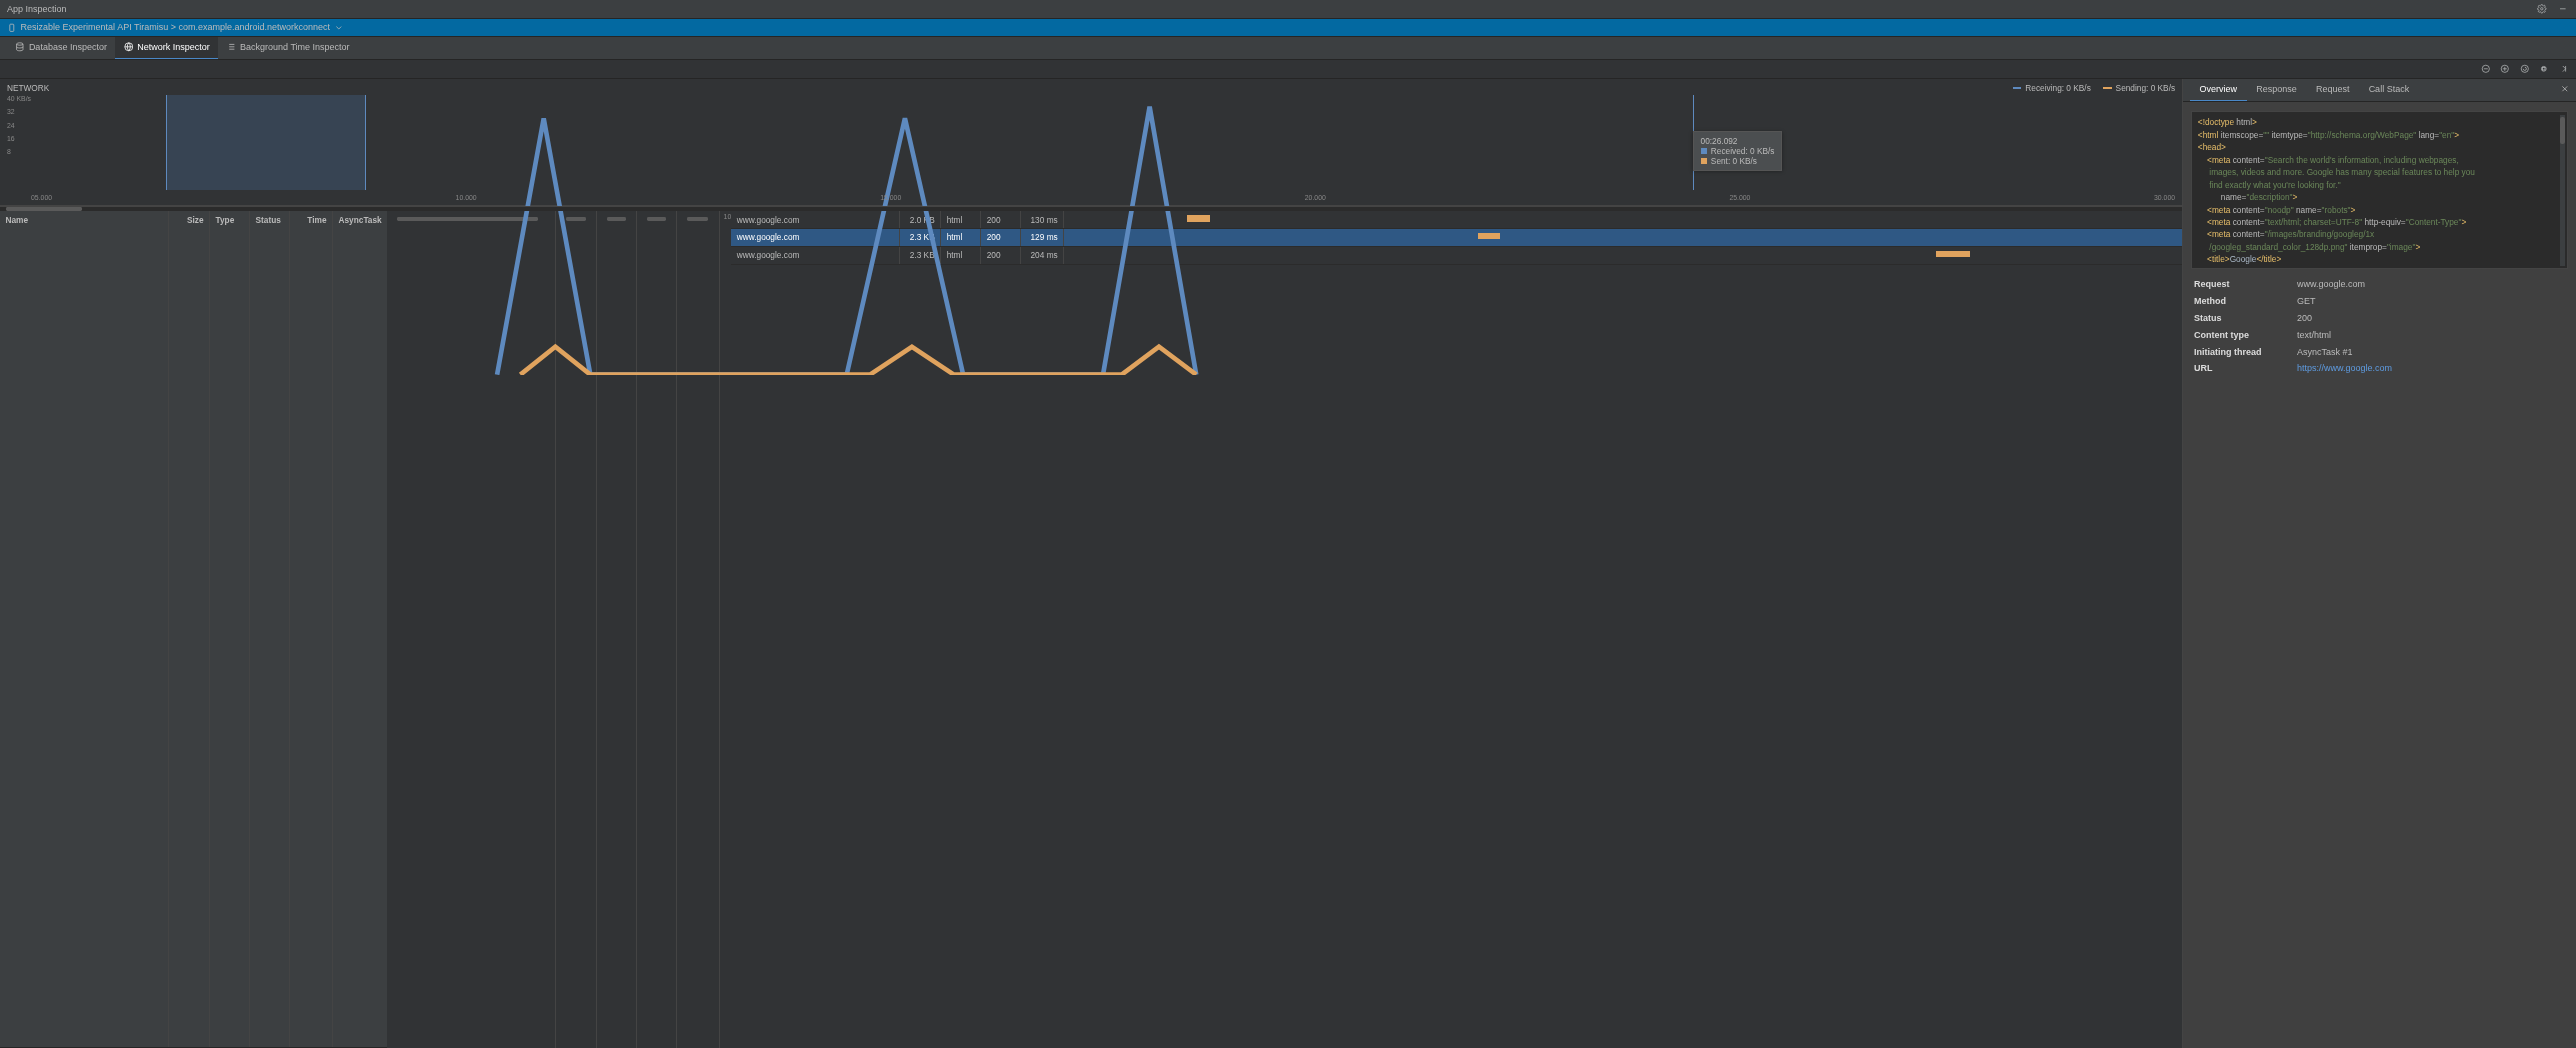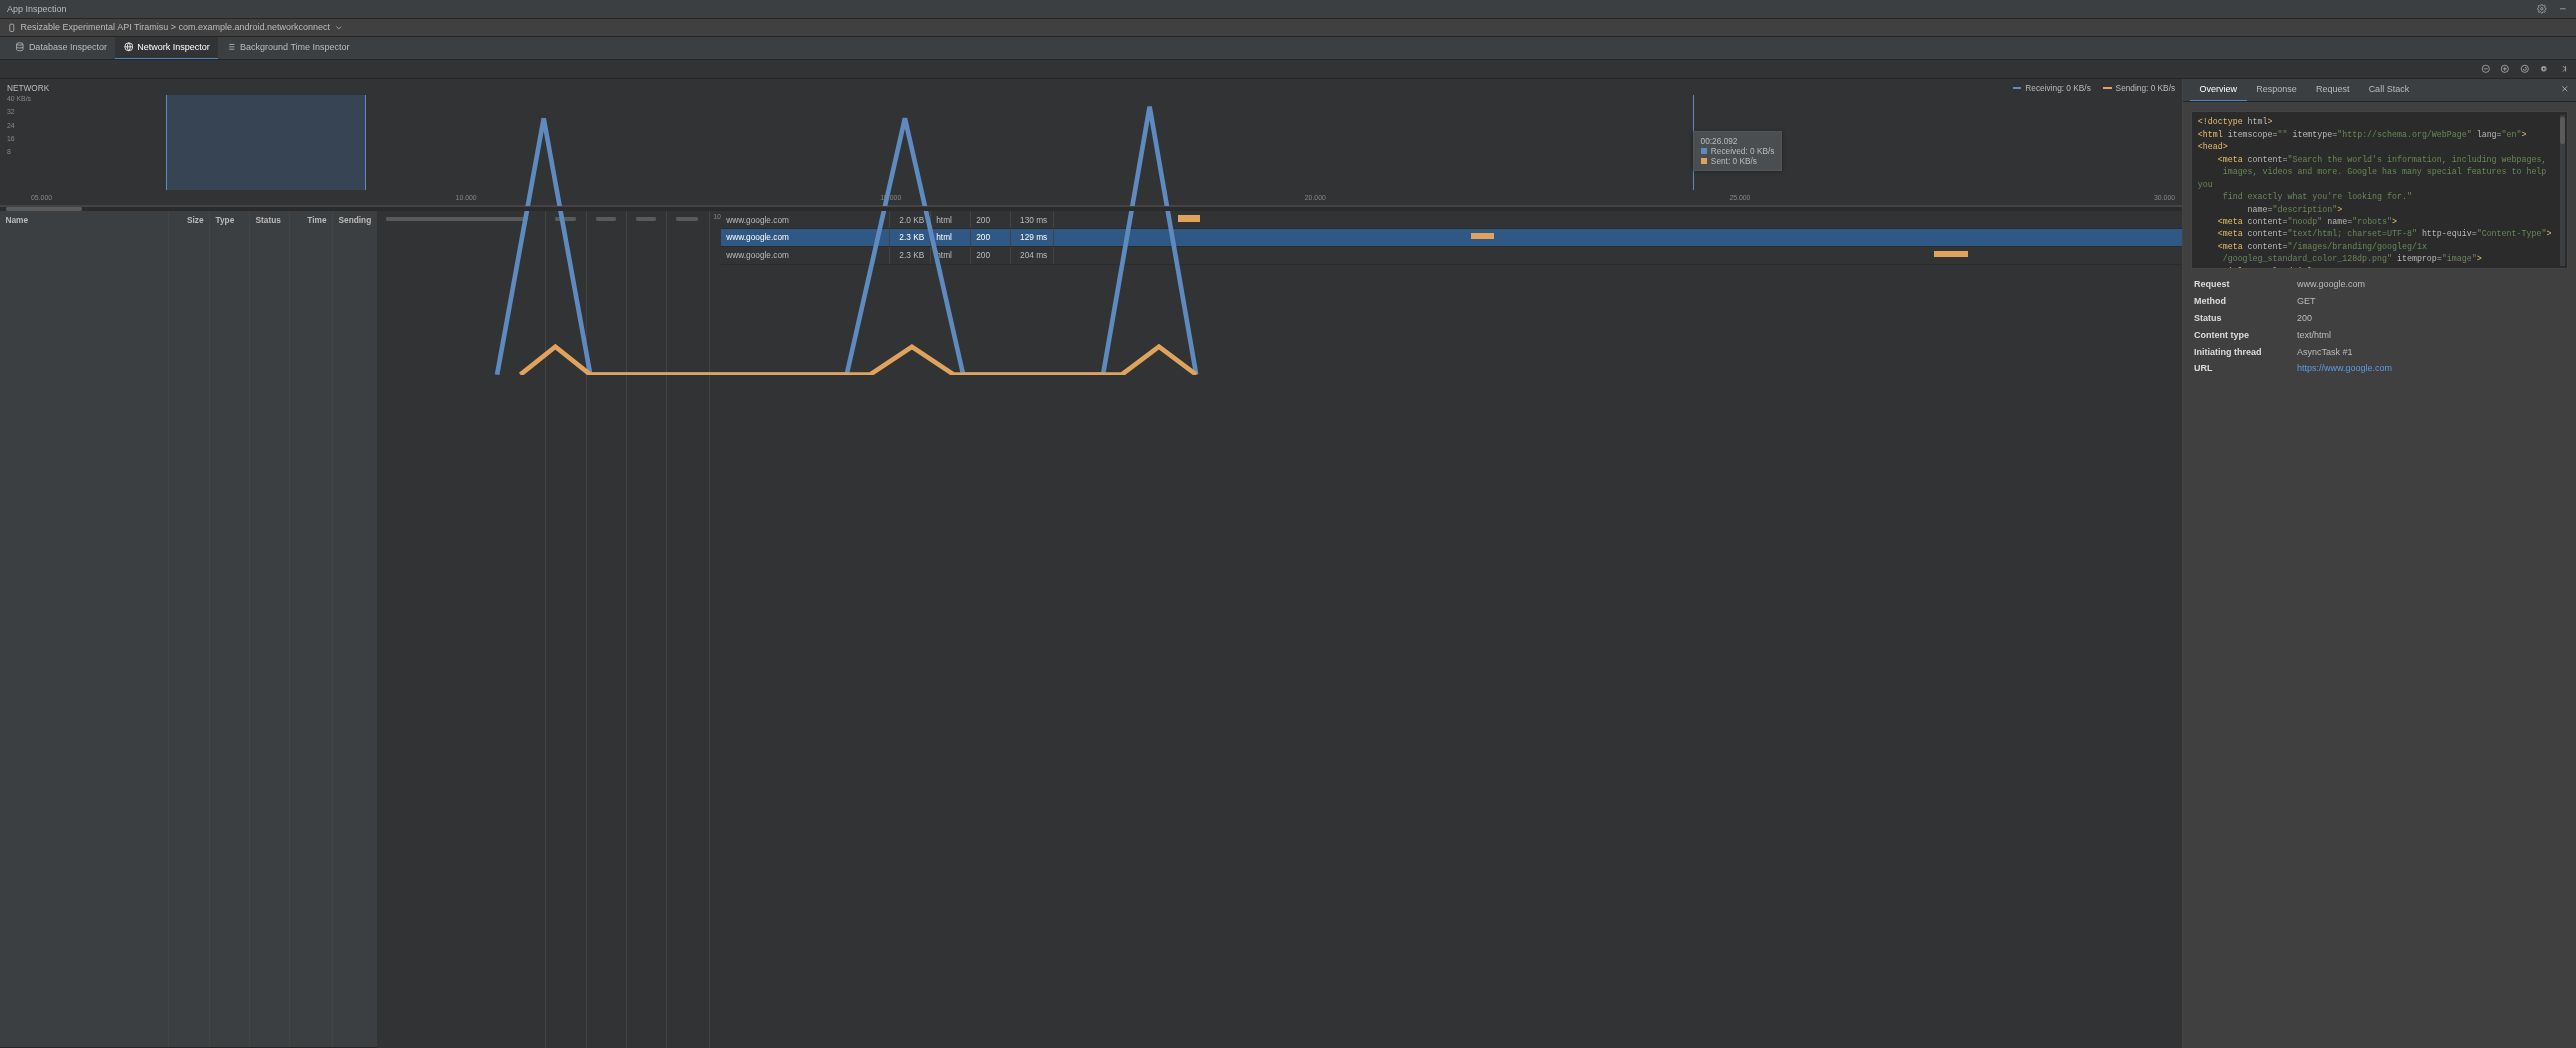--- a/index.html
+++ b/index.html
@@ -19,21 +19,21 @@
   padding: 2.8px 6.9px;
   border-bottom: 0.7px solid #252525;
 }
 .title-bar-left { color: #bbbbbb; font-size: 9px; text-align: right; }
 .title-bar-right { display: flex; gap: 8.3px; }
 .icon-btn {
   width: 12.4px; height: 12.4px; display: flex; align-items: center; justify-content: center;
   color: #afb1b3; cursor: pointer;
 }
 .device-bar {
-  background: #404040;
+  background: #0369a1;
   padding: 3.4px 6.9px;
   display: flex;
   align-items: center;
   gap: 4.1px;
   color: #bbbbbb;
   border-bottom: 0.7px solid #252525;
 }
 .tabs-bar {
   background: #3c3f41;
   display: flex;
@@ -273,21 +273,21 @@
   position: absolute;
   top: 5.5px;
   right: 6.9px;
   cursor: pointer;
   color: #bbbbbb;
 }
 .code-block {
   background: #2b2b2b;
   margin: 9.6px 8.3px 5.5px 8.3px;
   padding: 4.1px 2.8px 4.1px 5.5px;
-  font-family: Liberation Mono, monospace;
+  font-family: Liberation Sans, sans-serif;
   font-size: 8.3px;
   line-height: 1.5;
   height: 158px;
   overflow: hidden;
   border: 0.7px solid #444;
   position: relative;
   color: #a9b7c6;
 }
 .code-scroll {
   position: absolute;
@@ -473,21 +473,21 @@
       <div class="scroll-strip">
         <div class="scroll-thumb"></div>
       </div>
       <div class="table">
         <div class="thead">
           <div class="th col-name">Name</div>
           <div class="th col-size">Size</div>
           <div class="th col-type">Type</div>
           <div class="th col-status">Status</div>
           <div class="th col-time">Time</div>
-          <div class="th col-timeline">Sending</div>
+          <div class="th col-timeline">AsyncTask</div>
         </div>
         <div class="filter-row">
           <div class="th col-name">
               <div class="filter-box" style="width:90%"></div>
             </div>
           <div class="th col-size">
               <div class="filter-box" style="width:70%"></div>
             </div>
           <div class="th col-type">
               <div class="filter-box" style="width:70%"></div>

